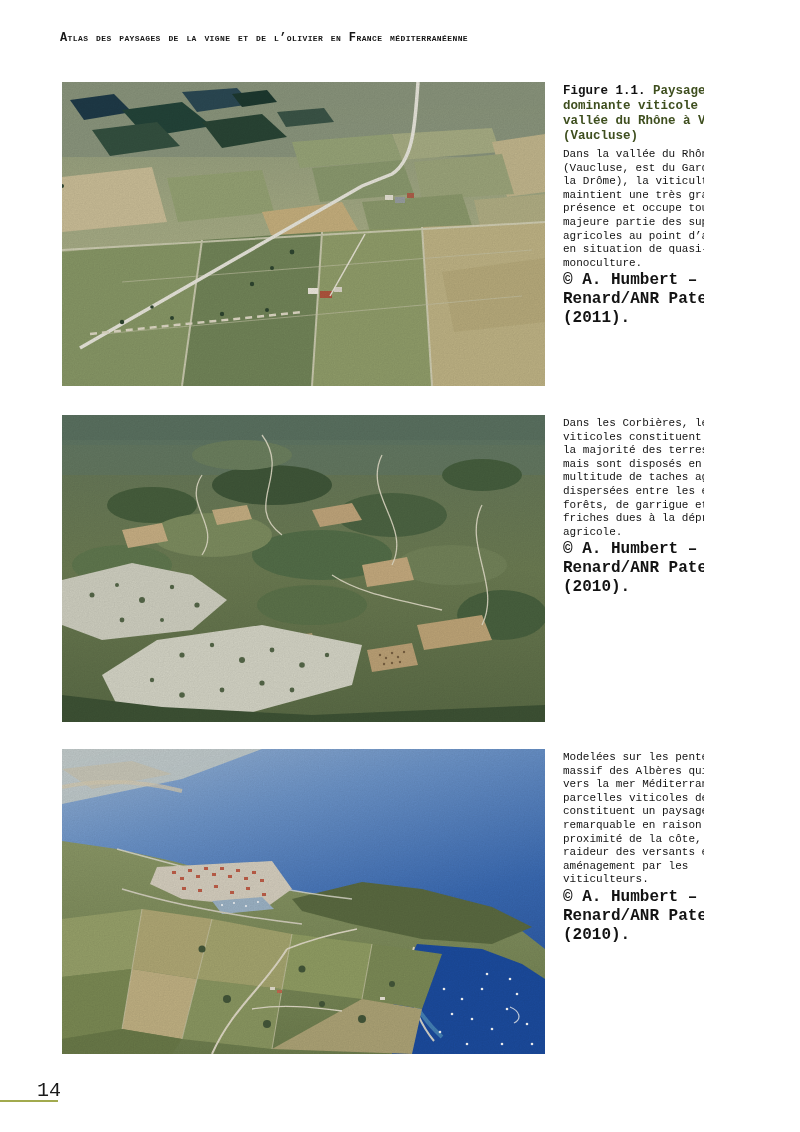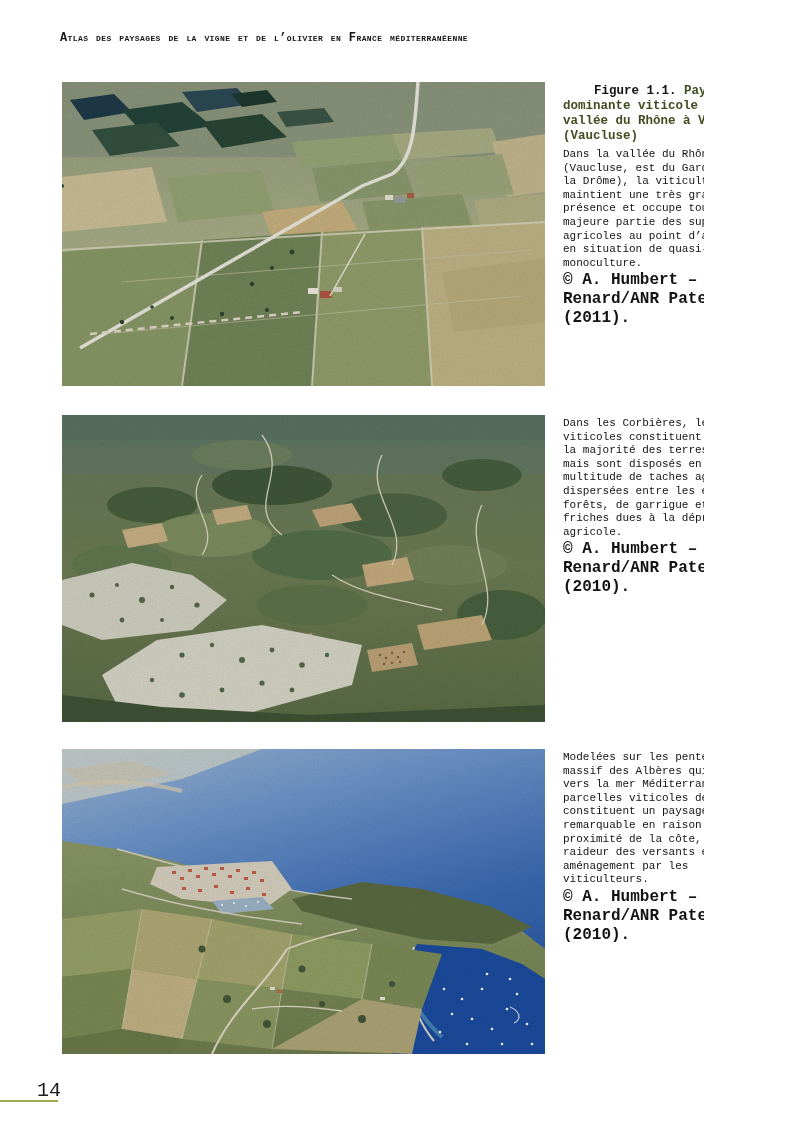--- a/index.html
+++ b/index.html
@@ -38,21 +38,21 @@
     top: 2px;
     width: 214px;
     color: #111111;
   }
   .cap-title {
     margin: 0 0 4px 0;
     font-size: 12.5px;
     line-height: 15px;
     font-weight: bold;
   }
-  .cap-label { color: #121212; margin-left: 31px; }
+  .cap-label { color: #121212; }
   .cap-title-text { color: #3e4e1e; }
   .cap-body {
     margin: 0;
     font-size: 11px;
     line-height: 13.6px;
     color: #131313;
   }
   .cap-credit {
     margin: 1px 0 0 0;
     font-size: 16px;

